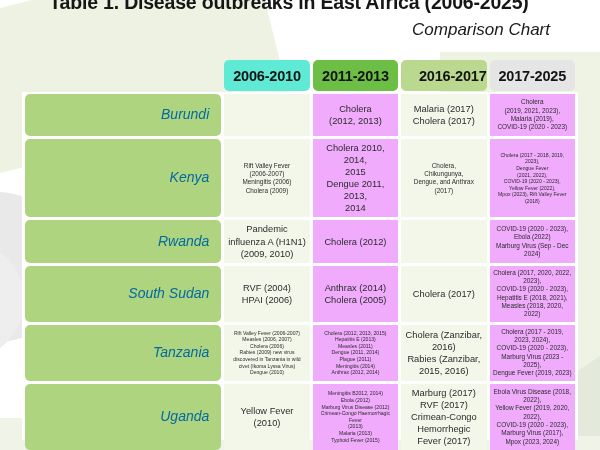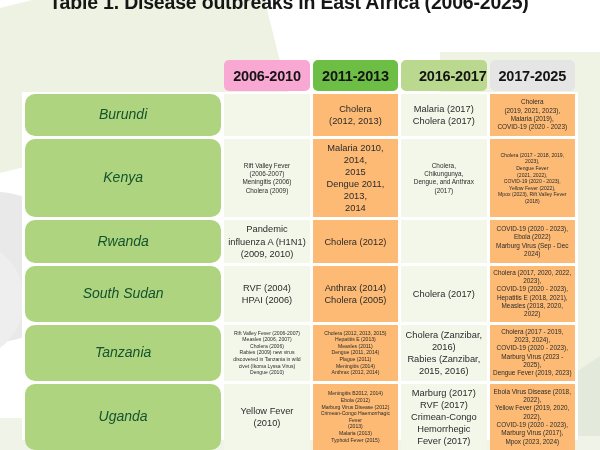--- a/index.html
+++ b/index.html
@@ -125,47 +125,47 @@
     border-radius: 5px;
     font-size: 14.5px;
     font-weight: bold;
     color: #141414;
     text-align: center;
     height: 31px;
     vertical-align: middle;
     white-space: nowrap;
     letter-spacing: -0.2px;
   }
-  th.head.h1 { background: #f9a8d4; margin-top: 48px; }
+  th.head.h1 { background: #5eead4; margin-top: 48px; }
   th.head.h2 { background: #6dbe45; }
   th.head.h3 { background: #bad98f; text-align: right; }
   th.head.h4 { background: #e5e5e5; }
 
   td.country {
     background: #aed47f;
-    border-radius: 10px;
+    border-radius: 5px;
     font-size: 14px;
     font-style: italic;
-    color: #14532d;
+    color: #0369a1;
     padding: 4px 12px;
     vertical-align: middle;
-    text-align: center;
+    text-align: right;
     line-height: 1.25;
   }
 
   td.cell {
     background: #f2f7ea;
     text-align: center;
     vertical-align: middle;
     color: #2b2b2b;
     padding: 3px 3px;
     line-height: 1.3;
     height: 42px;
   }
-  td.cell.alt { background: #fdba74; }
+  td.cell.alt { background: #f0abfc; }
 
   
   .sz-n { font-size: 9.3px; }
   .sz-s { font-size: 6.4px; line-height: 1.35; }
   .sz-xs { font-size: 5.1px; line-height: 1.35; }
 
   .line { display: block; }
 </style>
 </head>
 <body>
@@ -176,20 +176,21 @@
   <div class="shape-left-grey2"></div>
   <div class="shape-right-grey"></div>
   <div class="shape-right-panel"></div>
   <div class="shape-bottom-band"></div>
   <div class="shape-corner-wedge"></div>
 </div>
 
 <div class="page">
 
   <div class="title">Table 1. Disease outbreaks in East Africa (2006-2025)</div>
+  <div class="subtitle">Comparison Chart</div>
 
   <div class="table-card"></div>
 
   <div class="table-wrap">
     <table class="t">
       <colgroup>
         <col class="c-country">
         <col class="c-d">
           <col class="c-d">
           <col class="c-d">
@@ -225,21 +226,21 @@
           </tr>
           <tr>
             <td class="country">Kenya</td>
             <td class="cell sz-s">
               <span class="line">Rift Valley Fever</span>
               <span class="line">(2006-2007)</span>
               <span class="line">Meningitis (2006)</span>
               <span class="line">Cholera (2009)</span>
             </td>
             <td class="cell sz-n alt">
-              <span class="line">Malaria 2010, 2014,</span>
+              <span class="line">Cholera 2010, 2014,</span>
               <span class="line">2015</span>
               <span class="line">Dengue 2011, 2013,</span>
               <span class="line">2014</span>
             </td>
             <td class="cell sz-s">
               <span class="line">Cholera,</span>
               <span class="line">Chikungunya,</span>
               <span class="line">Dengue, and Anthrax</span>
               <span class="line">(2017)</span>
             </td>

